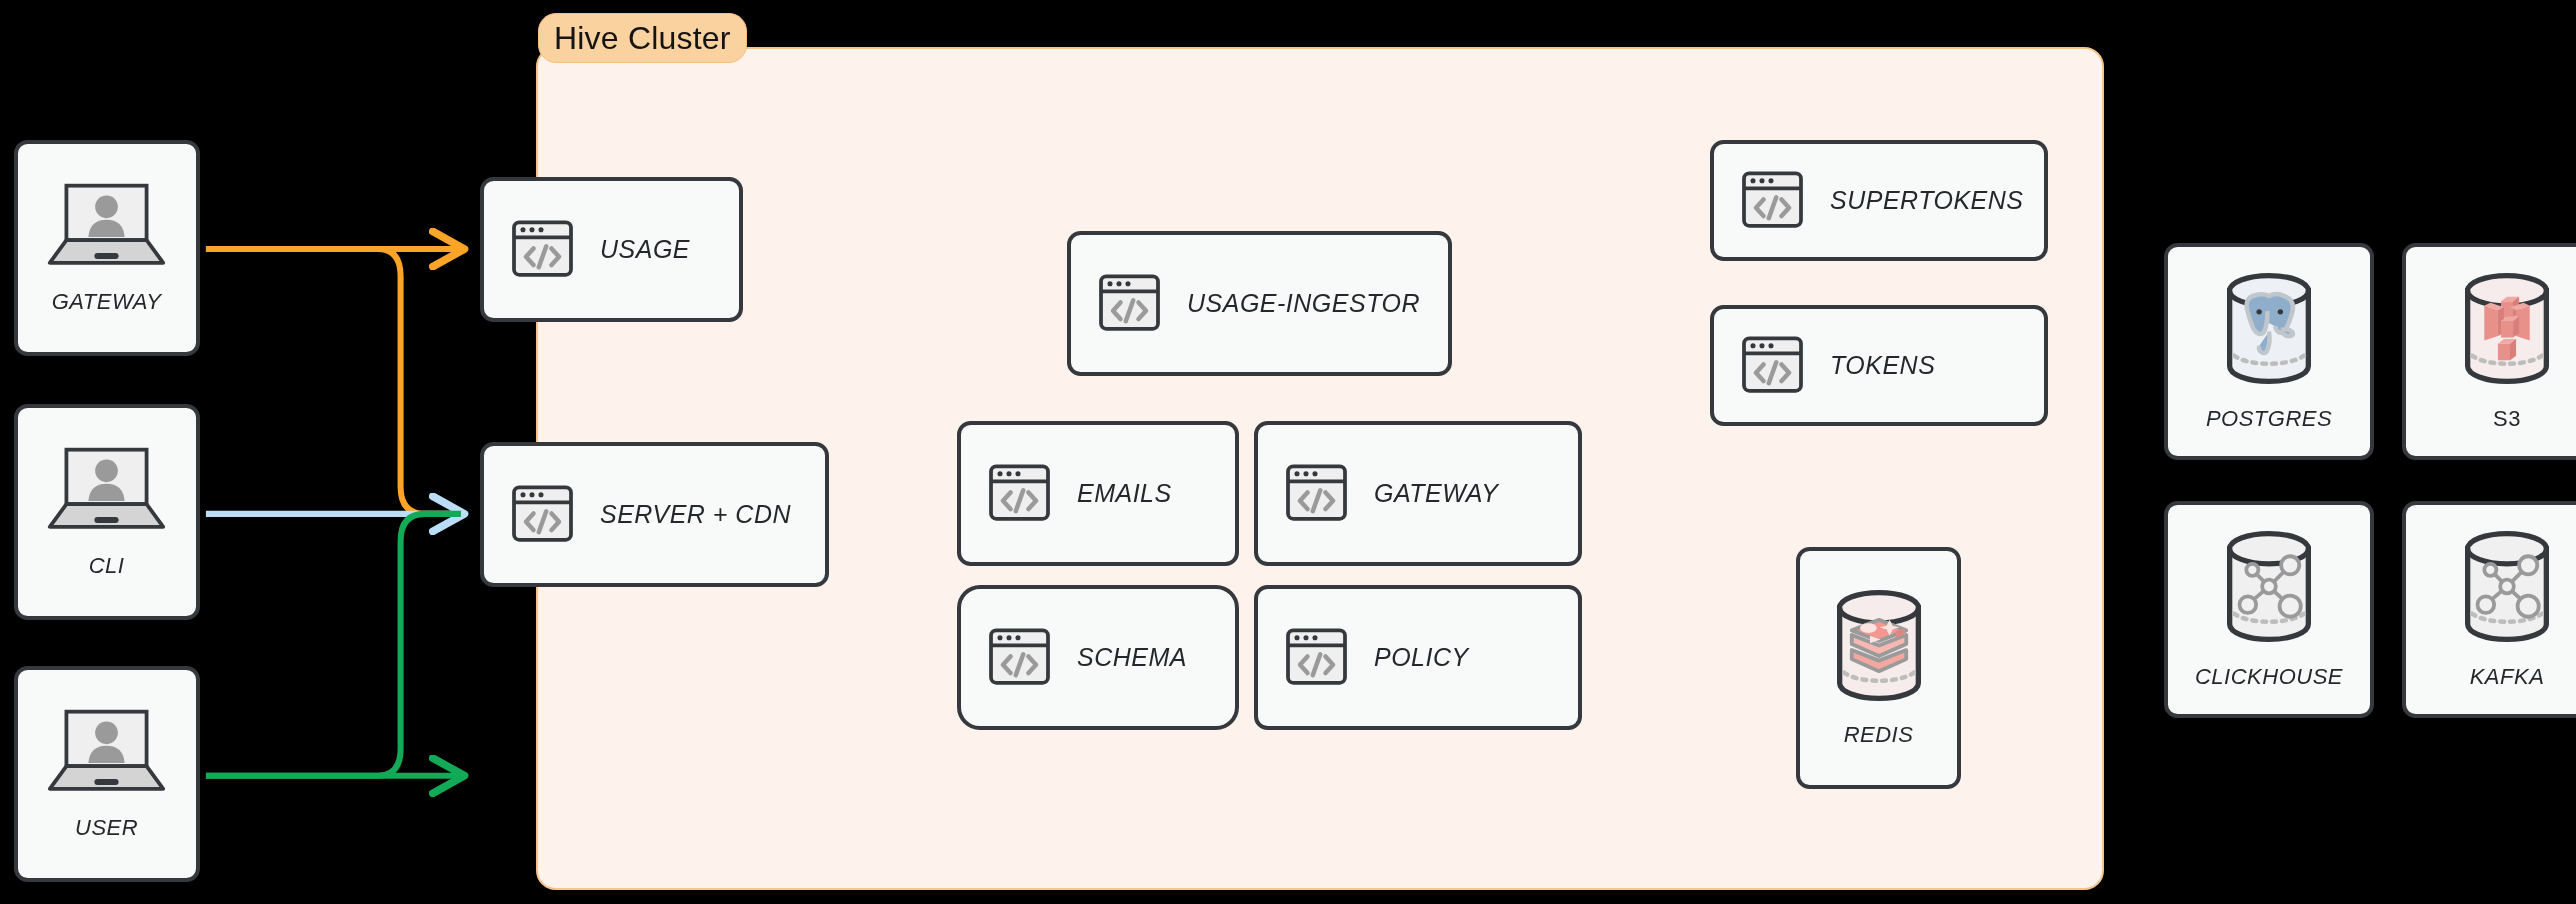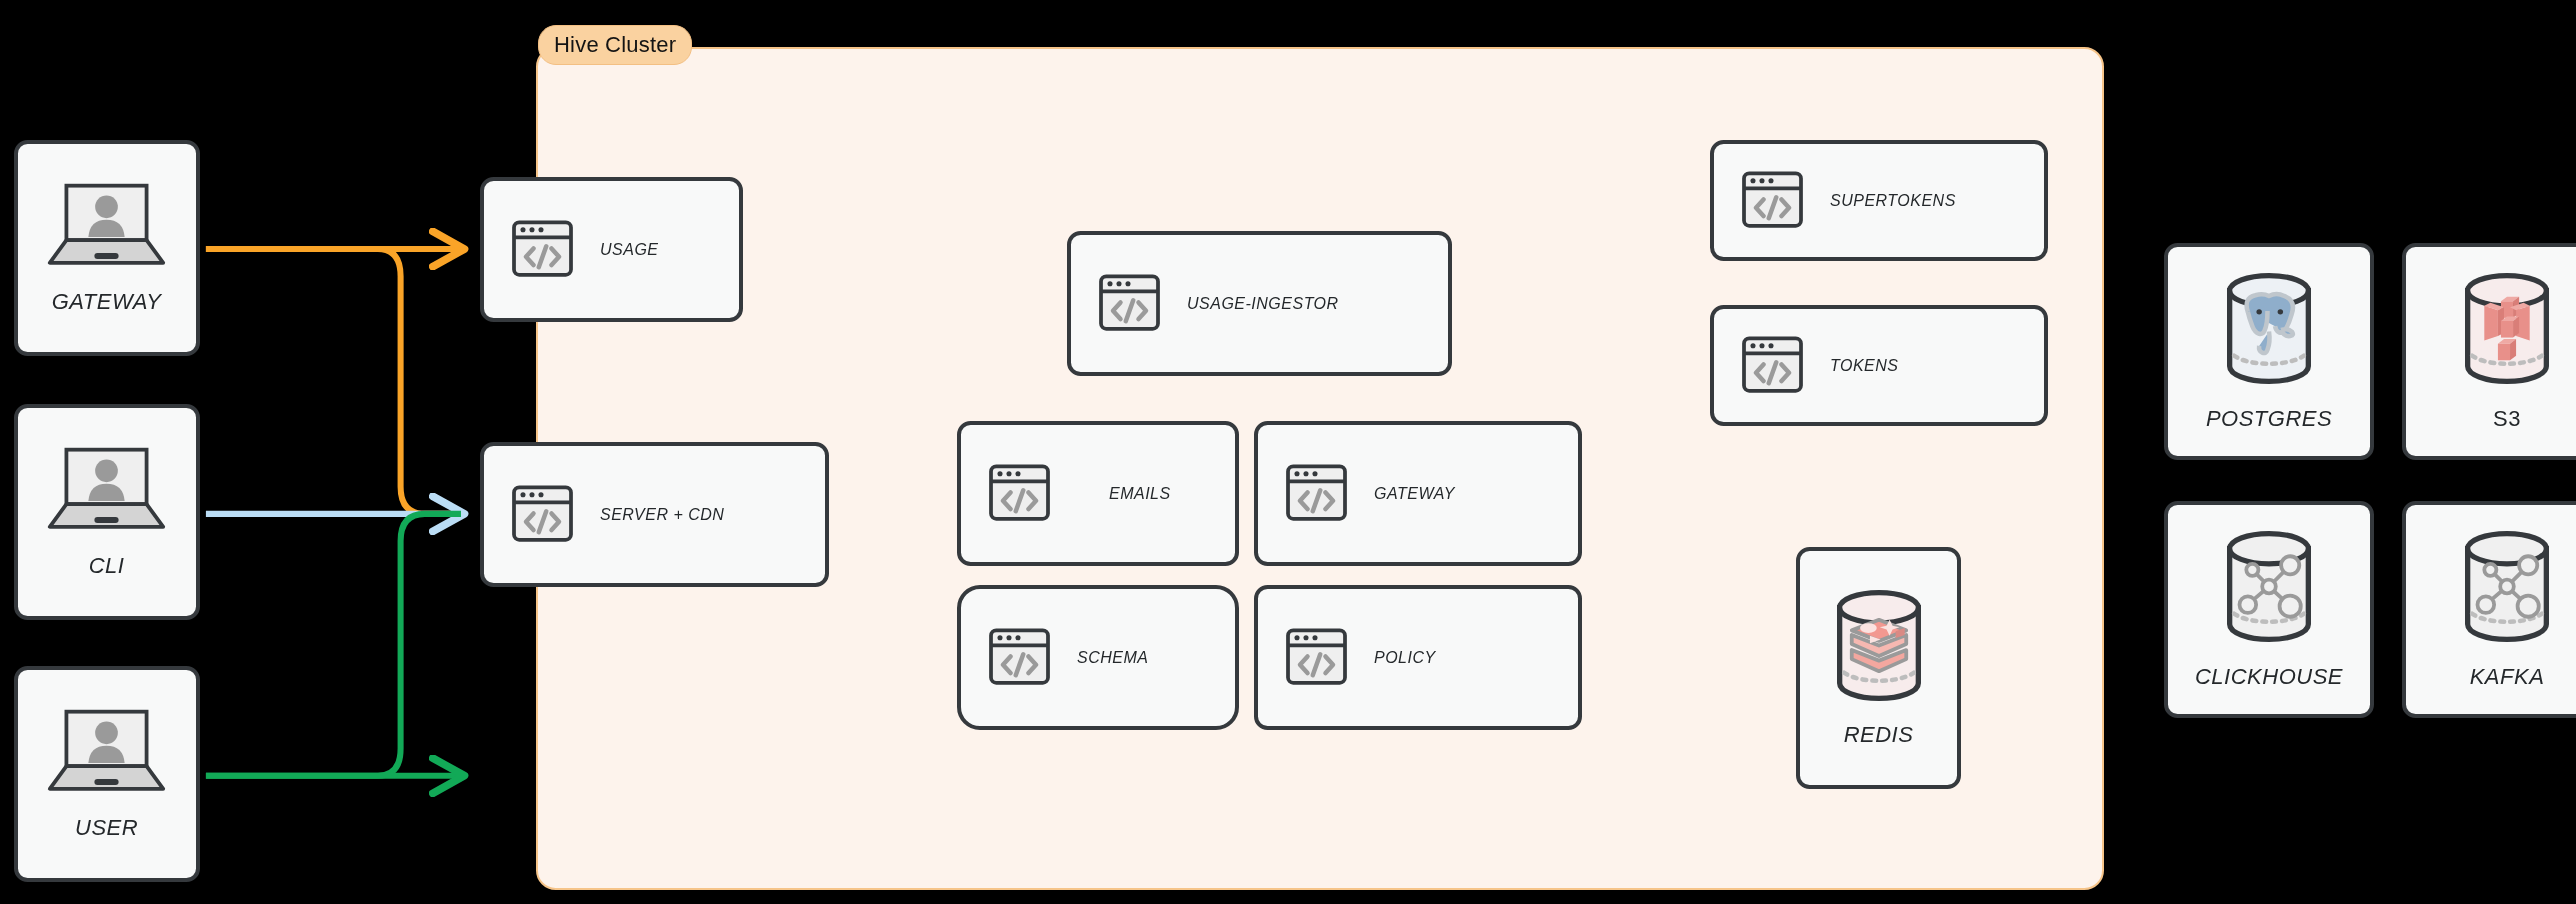--- a/index.html
+++ b/index.html
@@ -25,27 +25,27 @@
     width: 1568px;
     height: 843px;
     background: #FDF3EC;
     border: 2.3px solid #F6C489;
     border-radius: 19.6px;
     box-sizing: border-box;
   }
   .cluster-badge {
     position: absolute;
     left: 538px;
-    top: 25px;
+    top: 13px;
     padding: 7.5px 15px 8.3px 15px;
     background: #FAD2A0;
     border: 1.5px solid #F3BF83;
     border-radius: 18px;
     color: #141414;
-    font-size: 22px;
+    font-size: 32px;
     line-height: 1;
     letter-spacing: 0.2px;
     white-space: nowrap;
     box-sizing: border-box;
   }
 
   
   .node {
     position: absolute;
     background: #F8F9F9;
@@ -59,21 +59,21 @@
     flex-direction: row;
     justify-content: flex-start;
   }
   .node.v {            
     flex-direction: column;
     justify-content: center;
     align-items: center;
   }
   .node-label {
     color: #24282B;
-    font-size: 16px;
+    font-size: 25px;
     font-style: italic;
     letter-spacing: 0.5px;
     white-space: nowrap;
   }
   .node-label.upright { font-style: normal; }
   .node.h .node-label { margin-left: 26px; }
   .node.v .node-label { margin-top: 16.6px; font-size: 22px; }
 
   .icon-slot { flex: none; display: block; }
 
@@ -197,21 +197,21 @@
         <path d="M4 24 H80" stroke="#35393D" stroke-width="5"></path>
         <circle cx="16" cy="14" r="3.4" fill="#35393D"></circle>
         <circle cx="28" cy="14" r="3.4" fill="#35393D"></circle>
         <circle cx="40" cy="14" r="3.4" fill="#35393D"></circle>
         <path d="M30 39 L20 50 L30 61 M54 39 L64 50 L54 61 M47 36 L37 64" fill="none" stroke="#9A9A9A" stroke-width="6" stroke-linecap="round" stroke-linejoin="round"></path>
       </svg>
     </span>
     <span class="node-label">USAGE-INGESTOR</span>
   </div>
 
-  <div class="node h" style="left:957px; top:421px; width:282px; height:145px; padding-left:27px;gap:32px;">
+  <div class="node h" style="left:957px; top:421px; width:282px; height:145px; padding-left:27px;">
     <span class="icon-slot">
       <svg width="63" height="59" viewBox="0 0 84 78" xmlns="http://www.w3.org/2000/svg">
         <rect x="4" y="4" width="76" height="70" rx="7" fill="#EFEFEF" stroke="#35393D" stroke-width="5"></rect>
         <path d="M4 24 H80" stroke="#35393D" stroke-width="5"></path>
         <circle cx="16" cy="14" r="3.4" fill="#35393D"></circle>
         <circle cx="28" cy="14" r="3.4" fill="#35393D"></circle>
         <circle cx="40" cy="14" r="3.4" fill="#35393D"></circle>
         <path d="M30 39 L20 50 L30 61 M54 39 L64 50 L54 61 M47 36 L37 64" fill="none" stroke="#9A9A9A" stroke-width="6" stroke-linecap="round" stroke-linejoin="round"></path>
       </svg>
     </span>

